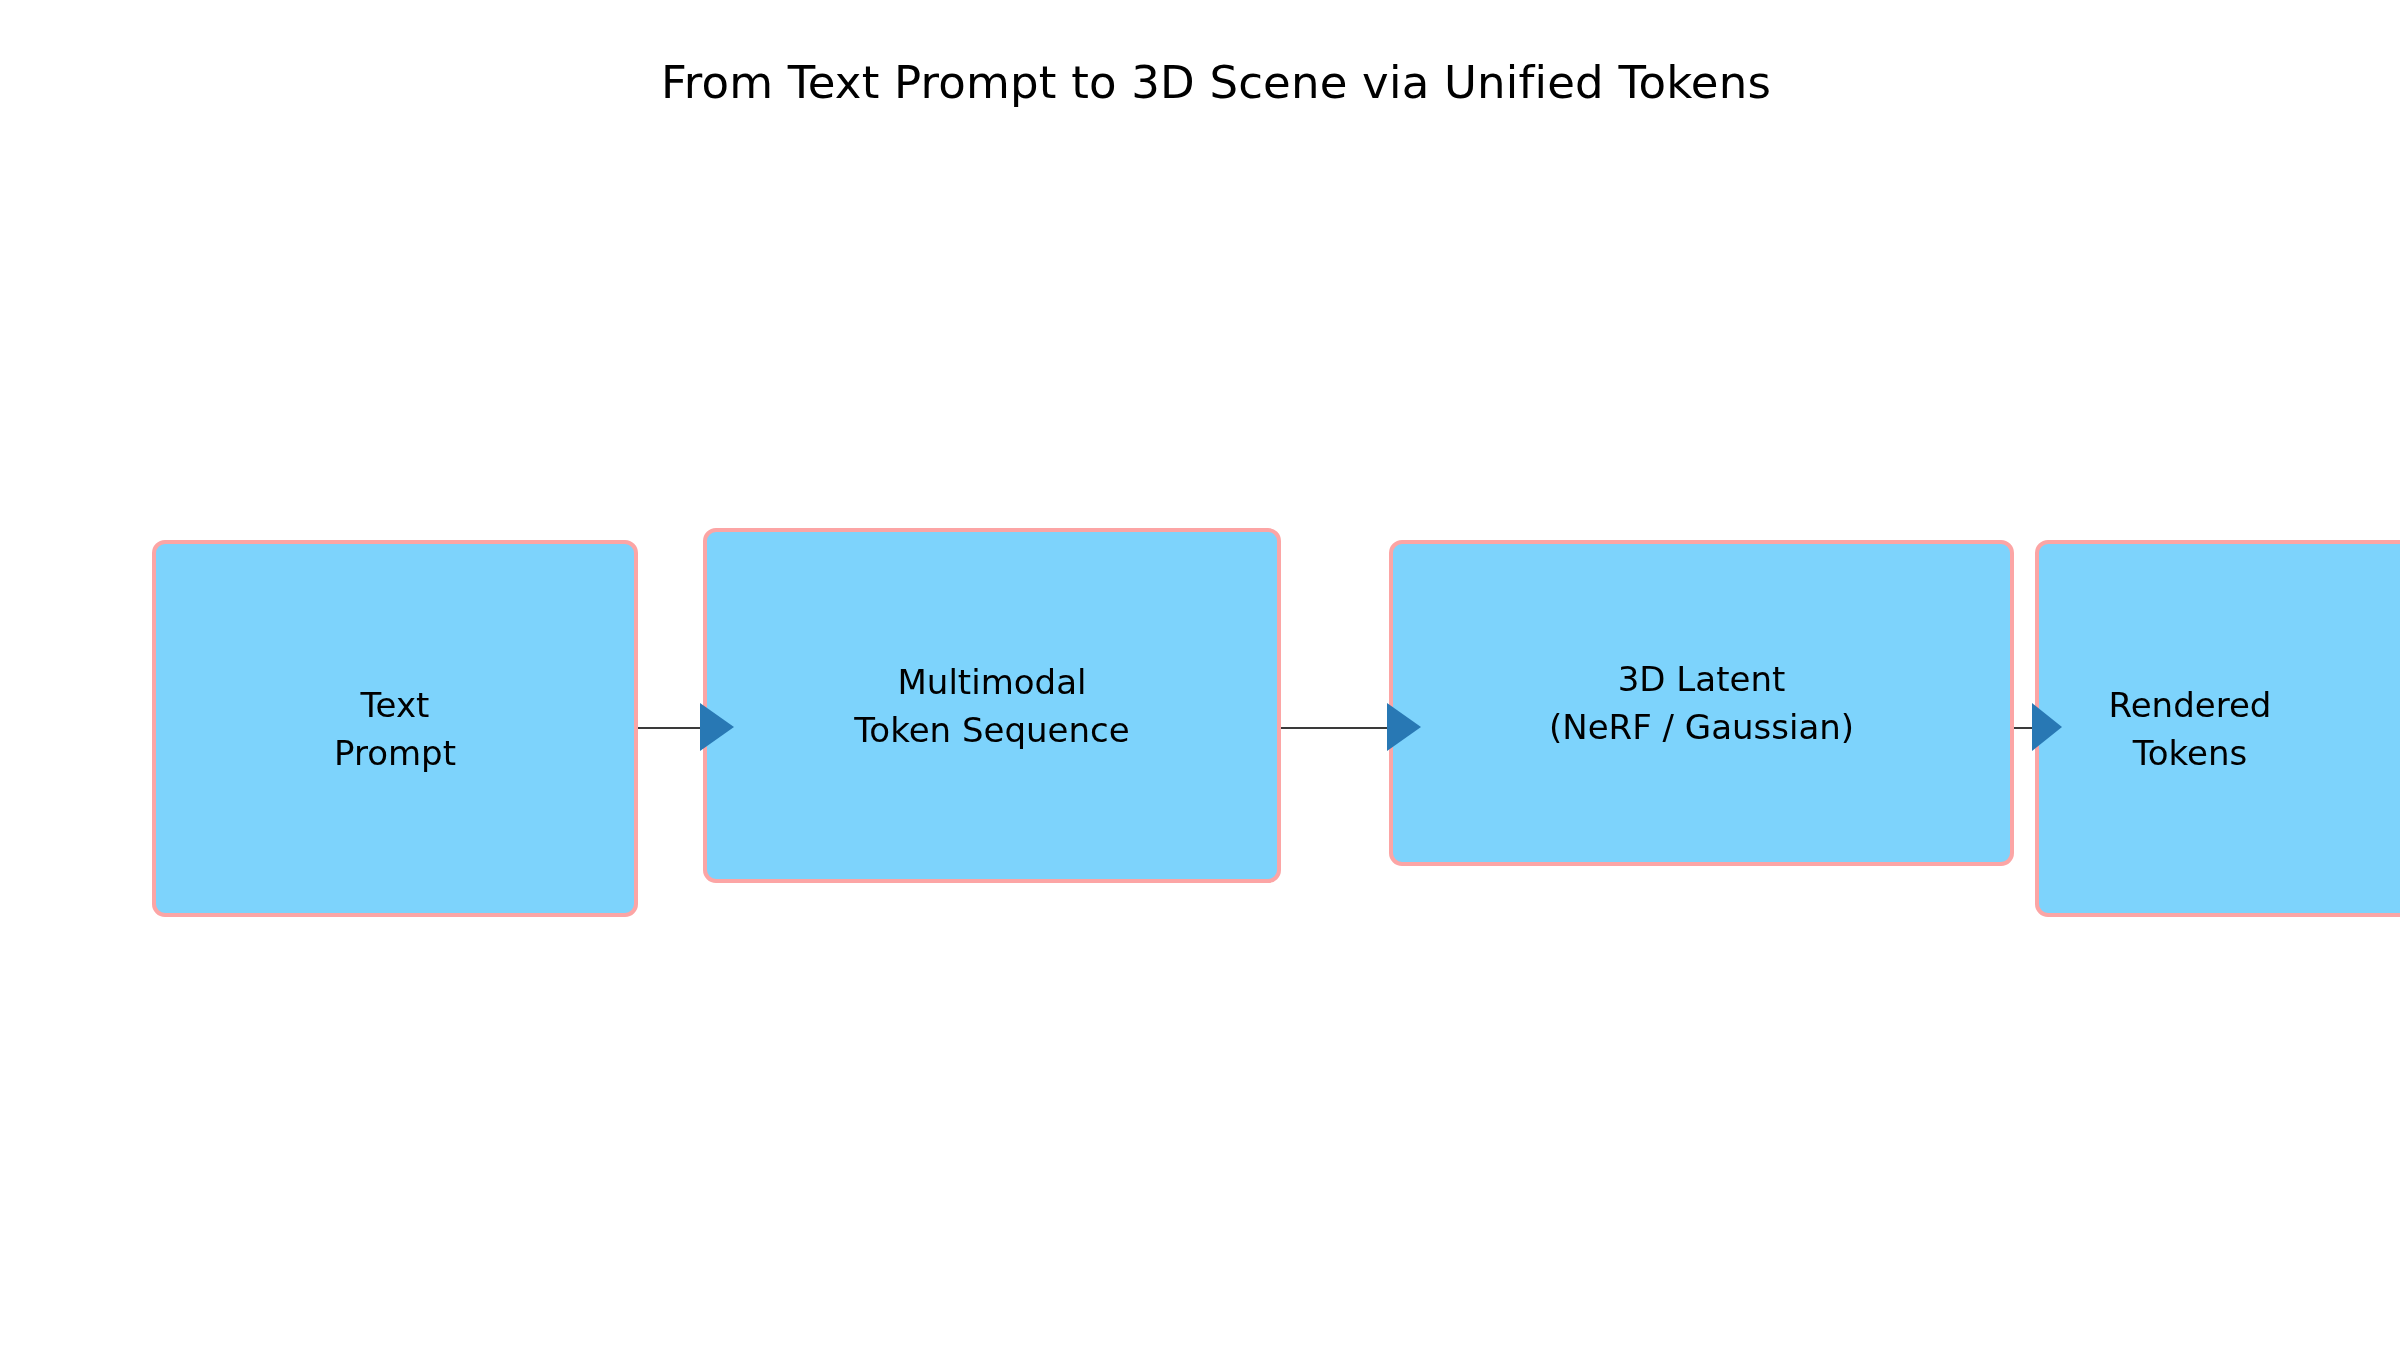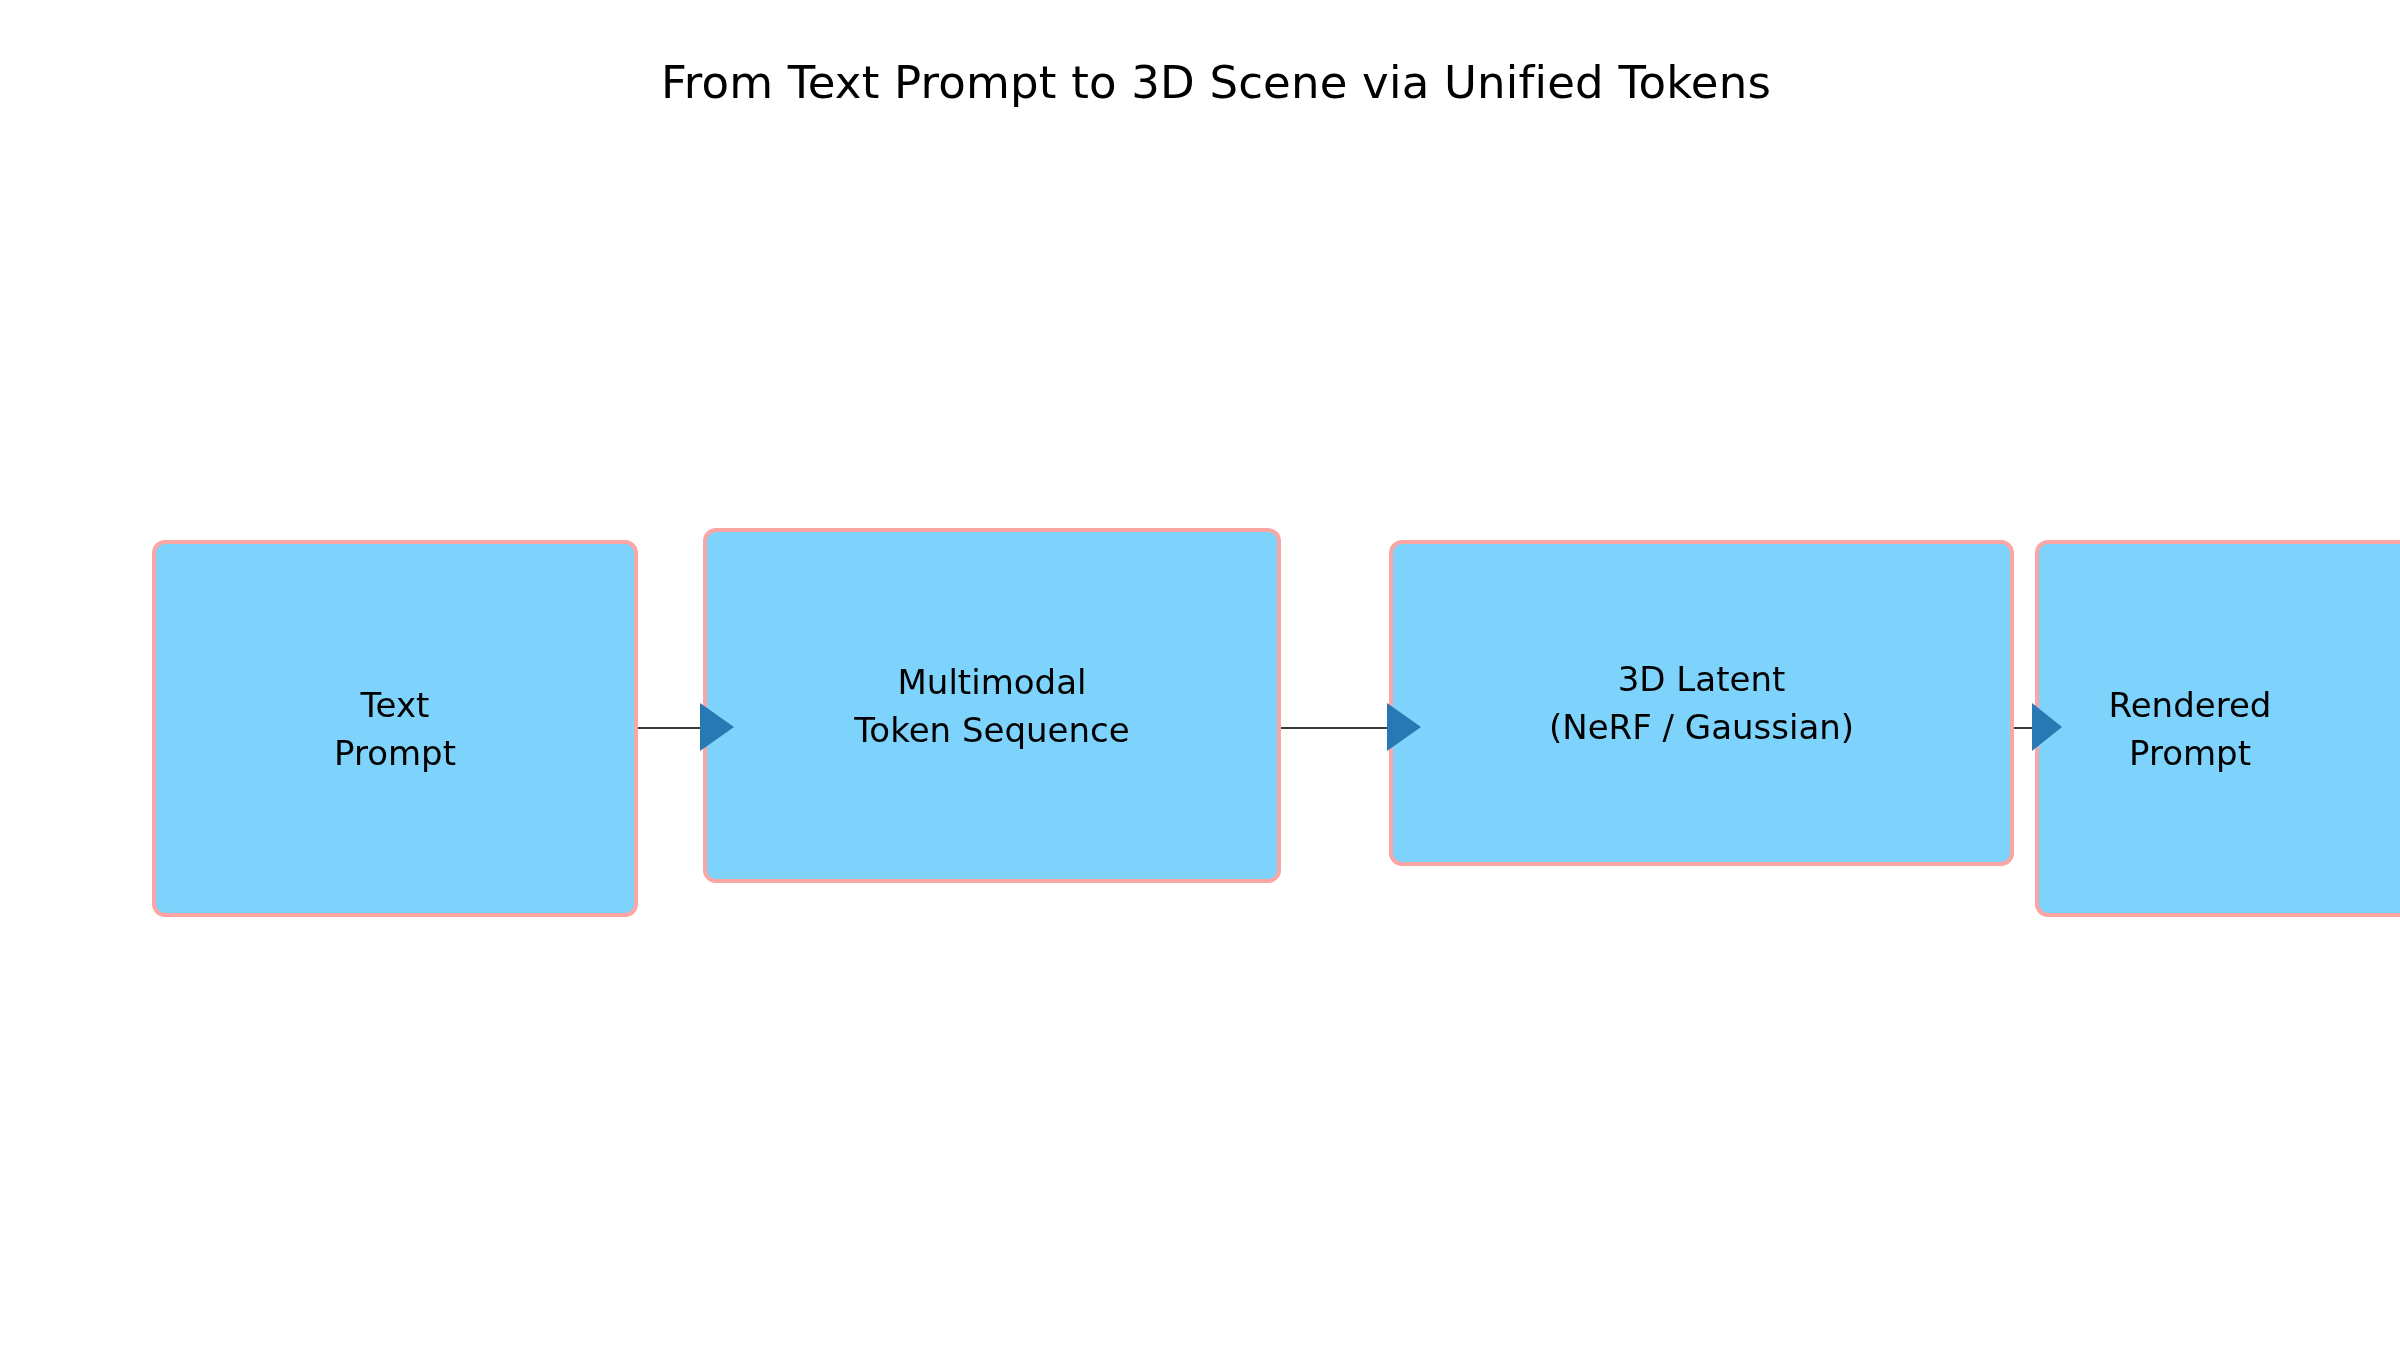--- a/index.html
+++ b/index.html
@@ -85,20 +85,20 @@
 Token Sequence</div>
   </div>
 
   <div class="flow-stage" style="left:1389px; top:540px; width:625px; height:326px;">
     <div class="flow-stage-label">3D Latent
 (NeRF / Gaussian)</div>
   </div>
 
   <div class="flow-stage" style="left:2035px; top:540px; width:430px; height:377px;">
     <div class="flow-stage-label" style="margin-right:120px;">Rendered
-Prompt</div>
+Tokens</div>
   </div>
 
   <div class="flow-arrowhead" style="left:700px; top:703px; border-left:34px solid #2878b4;"></div>
   <div class="flow-arrowhead" style="left:1387px; top:703px; border-left:34px solid #2878b4;"></div>
   <div class="flow-arrowhead" style="left:2032px; top:703px; border-left:30px solid #2878b4;"></div>
 
 </div>
 
 </body></html>

